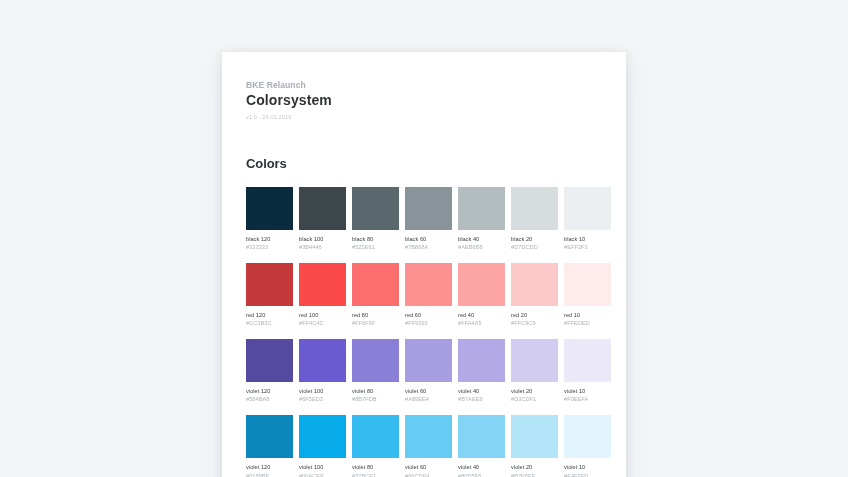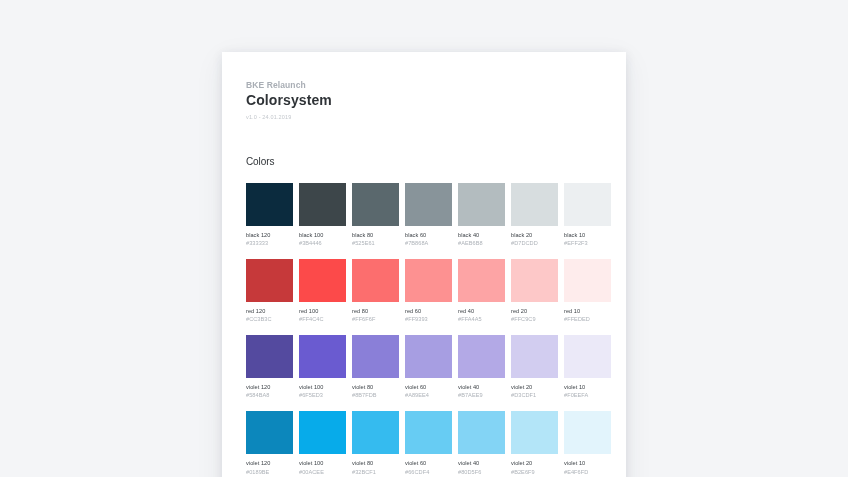--- a/index.html
+++ b/index.html
@@ -60,22 +60,22 @@
   .doc-version {
     font-size: 5.5px;
     color: #c3c7cc;
     letter-spacing: 0.15px;
     margin-top: 4px;
     line-height: 1.35;
   }
 
   
   .section-heading {
-    font-size: 10px;
-    font-weight: normal;
+    font-size: 13px;
+    font-weight: bold;
     color: #2f3337;
     letter-spacing: -0.1px;
     margin-bottom: 16px;
   }
 
   
   .swatch-row {
     display: flex;
     gap: 6px;
     margin-bottom: 12px;

